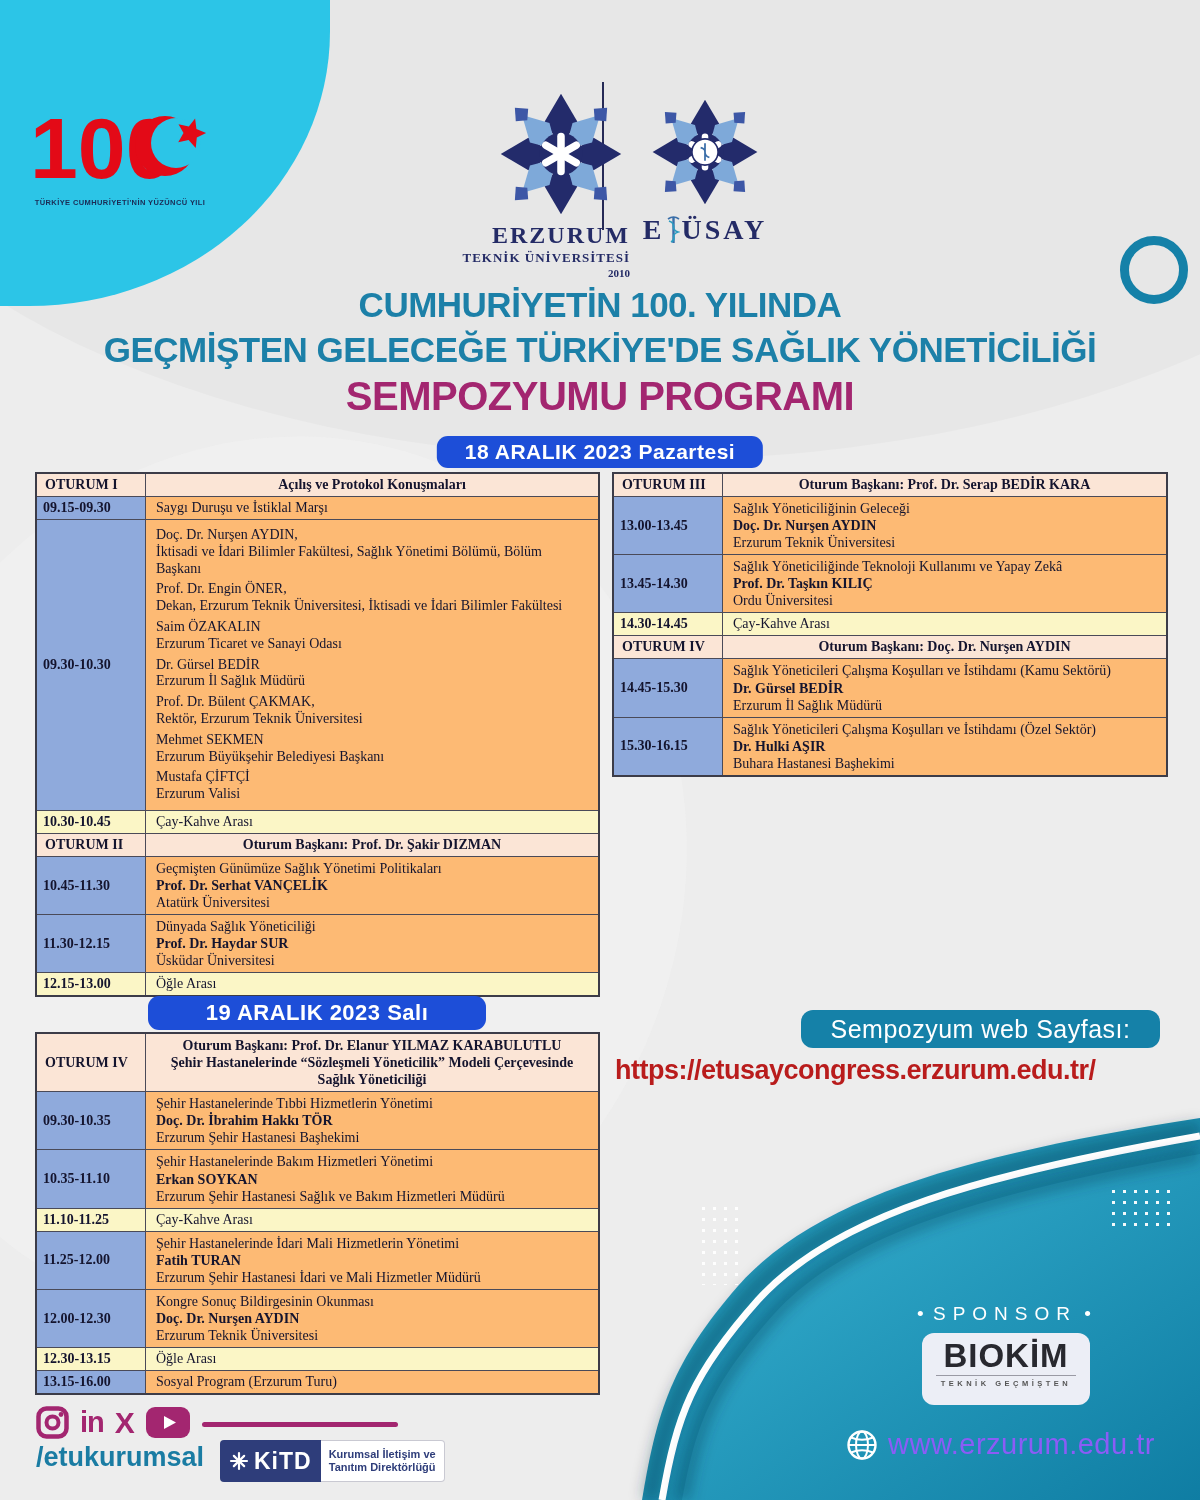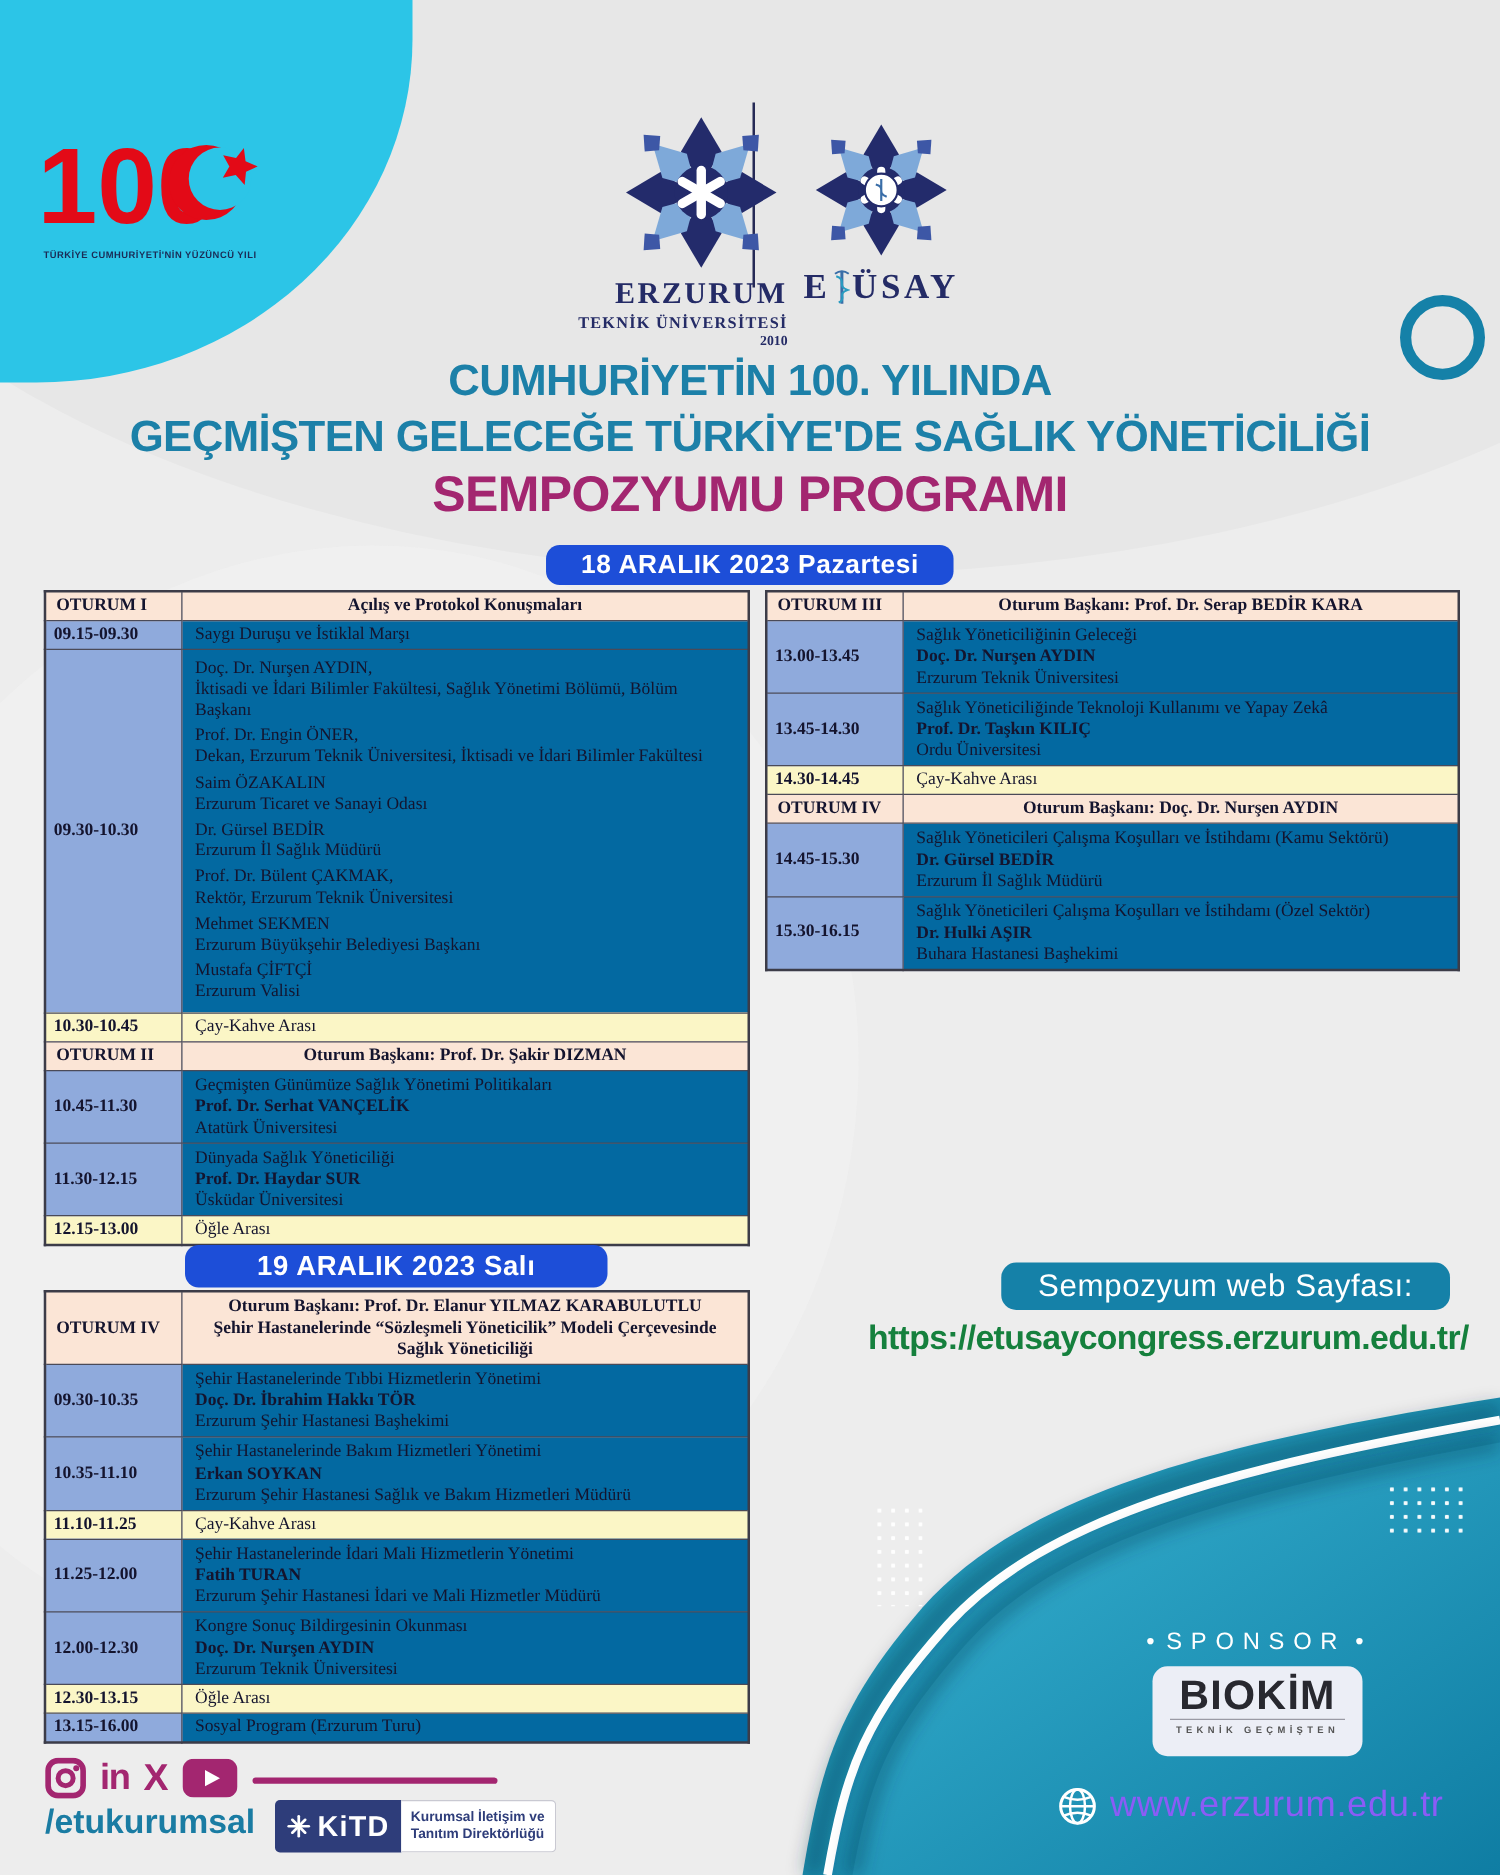--- a/index.html
+++ b/index.html
@@ -50,36 +50,36 @@
 
   
   .ptable{position:absolute;border-collapse:collapse;z-index:3;
       font-family:"Liberation Serif",serif;color:#14142e;background:#dce4f4;
       border:2px solid #3c3c48;}
   #table-d1-left{left:35px;top:472px;width:565px;}
   #table-d1-right{left:612px;top:472px;width:556px;}
   #table-d2{left:35px;top:1032px;width:565px;}
   .ptable td{border:1px solid #4a4a58;font-size:14px;}
   .ptable .time{width:92px;background:#8faadc;font-weight:700;padding:2px 6px;vertical-align:middle;}
-  .ptable .cell{background:#0369a1;padding:3px 10px;vertical-align:middle;}
+  .ptable .cell{background:#fdba74;padding:3px 10px;vertical-align:middle;}
   .ptable tr.session td{background:#fbe5d6;font-weight:700;padding:3px 8px;}
   .ptable tr.session .sess-title{text-align:center;}
   .ptable tr.break td{background:#fbf6c6;}
   .ptable tr.break .time{background:#fbf6c6;}
   .l{display:block;line-height:1.22;}
   .b{font-weight:700;}
   .entry{margin:4px 0;}
   .entry span{display:block;line-height:1.2;}
 
   
   .web-pill{position:absolute;left:801px;top:1010px;width:359px;height:38px;z-index:3;
       background:#1581a8;border-radius:12px;color:#fff;font-size:25px;font-weight:300;
       display:flex;align-items:center;justify-content:center;letter-spacing:.5px;}
-  .web-url{position:absolute;left:615px;top:1055px;width:560px;text-align:right;z-index:3;
-      color:#15803d;font-size:27px;font-weight:700;letter-spacing:-.5px;}
+  .web-url{position:absolute;left:615px;top:1055px;width:560px;text-align:left;z-index:3;
+      color:#b91c1c;font-size:27px;font-weight:700;letter-spacing:-.5px;}
 
   
   .wave{position:absolute;left:590px;top:1090px;width:610px;height:410px;z-index:2;}
   .dots{position:absolute;z-index:3;
       background-image:radial-gradient(#ffffff 1.6px, transparent 1.9px);
       background-size:11px 11px;opacity:.95;}
   #dots-left{left:698px;top:1203px;width:40px;height:82px;}
   #dots-right{left:1108px;top:1186px;width:68px;height:44px;}
 
   
@@ -94,21 +94,21 @@
       border-top:1px solid #9a9aa5;margin:3px 14px 0;padding-top:3px;}
 
   
   .social-row{position:absolute;left:36px;top:1406px;display:flex;gap:11px;align-items:center;z-index:4;}
   .x-glyph{font-size:30px;font-weight:700;color:#a32670;line-height:1;}
   .in-glyph{font-size:29px;font-weight:800;color:#a32670;line-height:1;letter-spacing:-1px;}
   .footer-line{position:absolute;left:202px;top:1422px;width:196px;height:5px;z-index:4;
       background:#a32670;border-radius:3px;}
   .handle{position:absolute;left:36px;top:1442px;z-index:4;color:#1a7ca3;
       font-size:27px;font-weight:700;}
-  .kitd{position:absolute;left:220px;top:1440px;display:flex;z-index:4;height:42px;}
+  .kitd{position:absolute;left:220px;top:1440px;display:flex;z-index:4;height:42px;text-align:center;}
   .kitd-navy{background:#2e3d7a;border-radius:4px 0 0 4px;display:flex;align-items:center;
       gap:5px;padding:0 9px;}
   .kitd-abbr{color:#fff;font-size:23px;font-weight:800;letter-spacing:1px;}
   .kitd-white{background:#fff;border:1px solid #c9c9d2;border-left:none;border-radius:0 4px 4px 0;
       display:flex;flex-direction:column;justify-content:center;padding:0 8px;}
   .kitd-white span{font-size:11px;font-weight:700;color:#2e3d7a;line-height:1.2;}
   .site-row{position:absolute;left:846px;top:1428px;display:flex;align-items:center;gap:10px;z-index:4;
       color:#8b5cf6;font-size:29px;font-weight:400;letter-spacing:.5px;}
 </style>
 </head>

